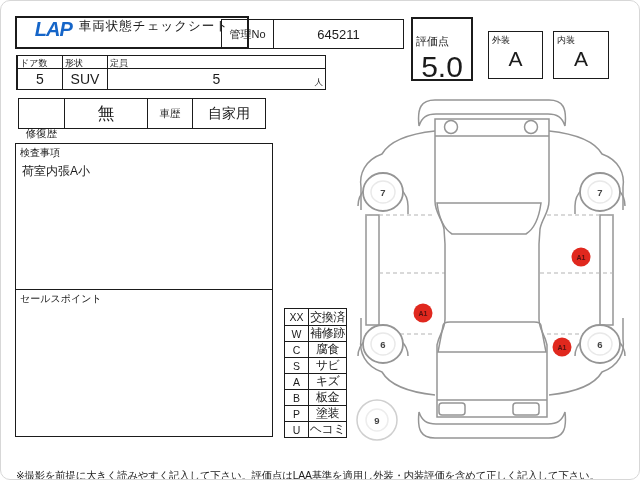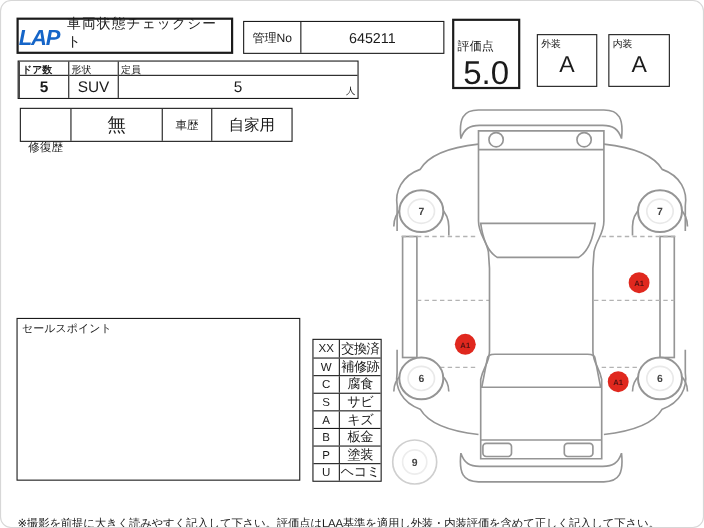--- a/index.html
+++ b/index.html
@@ -5,22 +5,22 @@
   * { margin:0; padding:0; box-sizing:border-box; }
   html,body { background:#fff; }
   body { font-family:"Liberation Sans","DejaVu Sans",sans-serif; color:#1b1b1b; }
   .sheet {
     position:relative; width:640px; height:480px; background:#fff;
     border:1px solid #d7d7d7; border-radius:10px; overflow:hidden;
   }
   .abs { position:absolute; }
 
   
-  .header-box { left:14px; top:15px; width:197px; height:33px; border:2px solid #1b1b1b;
-    display:flex; align-items:flex-end; justify-content:center; gap:7px; }
+  .header-box { left:14px; top:15px; width:234px; height:33px; border:2px solid #1b1b1b;
+    display:flex; align-items:flex-start; justify-content:center; gap:7px; }
   .logo { font-size:20px; font-weight:800; font-style:italic; letter-spacing:-1px; color:#1565c8; }
   .sheet-title { font-size:12.5px; letter-spacing:1px; font-weight:500; }
 
   .manage-box { left:220px; top:18px; width:183px; height:30px; border:1.5px solid #1b1b1b; display:flex; }
   .manage-label { width:52px; border-right:1px solid #1b1b1b; display:flex; align-items:center; justify-content:center; font-size:11px; }
   .manage-value { flex:1; display:flex; align-items:center; justify-content:center; font-size:13px; }
 
   .rating-box { left:410px; top:16px; width:62px; height:64px; border:2px solid #1b1b1b; }
   .rating-label { font-size:11px; padding:15px 0 0 3px; }
   .rating-value { font-size:30px; text-align:center; line-height:36px; }
@@ -30,21 +30,21 @@
   .grade-value { font-size:21px; text-align:center; line-height:24px; }
 
   
   .name-table { left:15px; top:54px; width:310px; height:35px; border:1.5px solid #1b1b1b; display:flex; }
   .nt-name { width:172px; position:relative; }
   .nt-name .lbl { position:absolute; left:3px; top:1px; font-size:9px; }
   .nt-name .val { position:absolute; left:0; right:0; top:12px; text-align:center; font-size:15px; letter-spacing:3px; }
   .nt-col { border-left:1px solid #1b1b1b; display:flex; flex-direction:column; }
   .nt-col .lbl { height:13px; border-bottom:1px solid #1b1b1b; font-size:9px; padding:1px 0 0 2px; }
   .nt-col .val { flex:1; display:flex; align-items:center; justify-content:center; font-size:14px; position:relative; }
-  .nt-doors { width:45px;font-weight:bold; } .nt-shape { width:45px; } .nt-cap { flex:1; }
+  .nt-doors { width:45px; } .nt-shape { width:45px; } .nt-cap { flex:1; }
   .cap-unit { position:absolute; right:2px; bottom:0px; font-size:8.5px; }
 
   
   .history-table { left:17px; top:97px; width:248px; height:31px; border:1.5px solid #1b1b1b; display:flex; }
   .ht-cell { display:flex; align-items:center; justify-content:center; }
   .ht-l1 { width:45px; font-size:10.5px;margin-top:35px; }
   .ht-v1 { width:84px; font-size:17px; border-left:1px solid #1b1b1b; border-right:1px solid #1b1b1b; }
   .ht-l2 { width:45px; font-size:10.5px; border-right:1px solid #1b1b1b; }
   .ht-v2 { flex:1; font-size:14px; }
 
@@ -114,20 +114,24 @@
     </div>
   </div>
 
   <div class="abs history-table">
     <div class="ht-cell ht-l1">修復歴</div>
     <div class="ht-cell ht-v1">無</div>
     <div class="ht-cell ht-l2">車歴</div>
     <div class="ht-cell ht-v2">自家用</div>
   </div>
 
+  <div class="abs inspection-box">
+    <div class="box-label">検査事項</div>
+    <div class="box-content">荷室内張A小</div>
+  </div>
 
   <div class="abs sales-box">
     <div class="box-label">セールスポイント</div>
     <div class="box-content"></div>
   </div>
 
   <div class="abs legend-table">
     <div class="legend-row">
         <div class="legend-code">XX</div>
         <div class="legend-desc">交換済</div>

